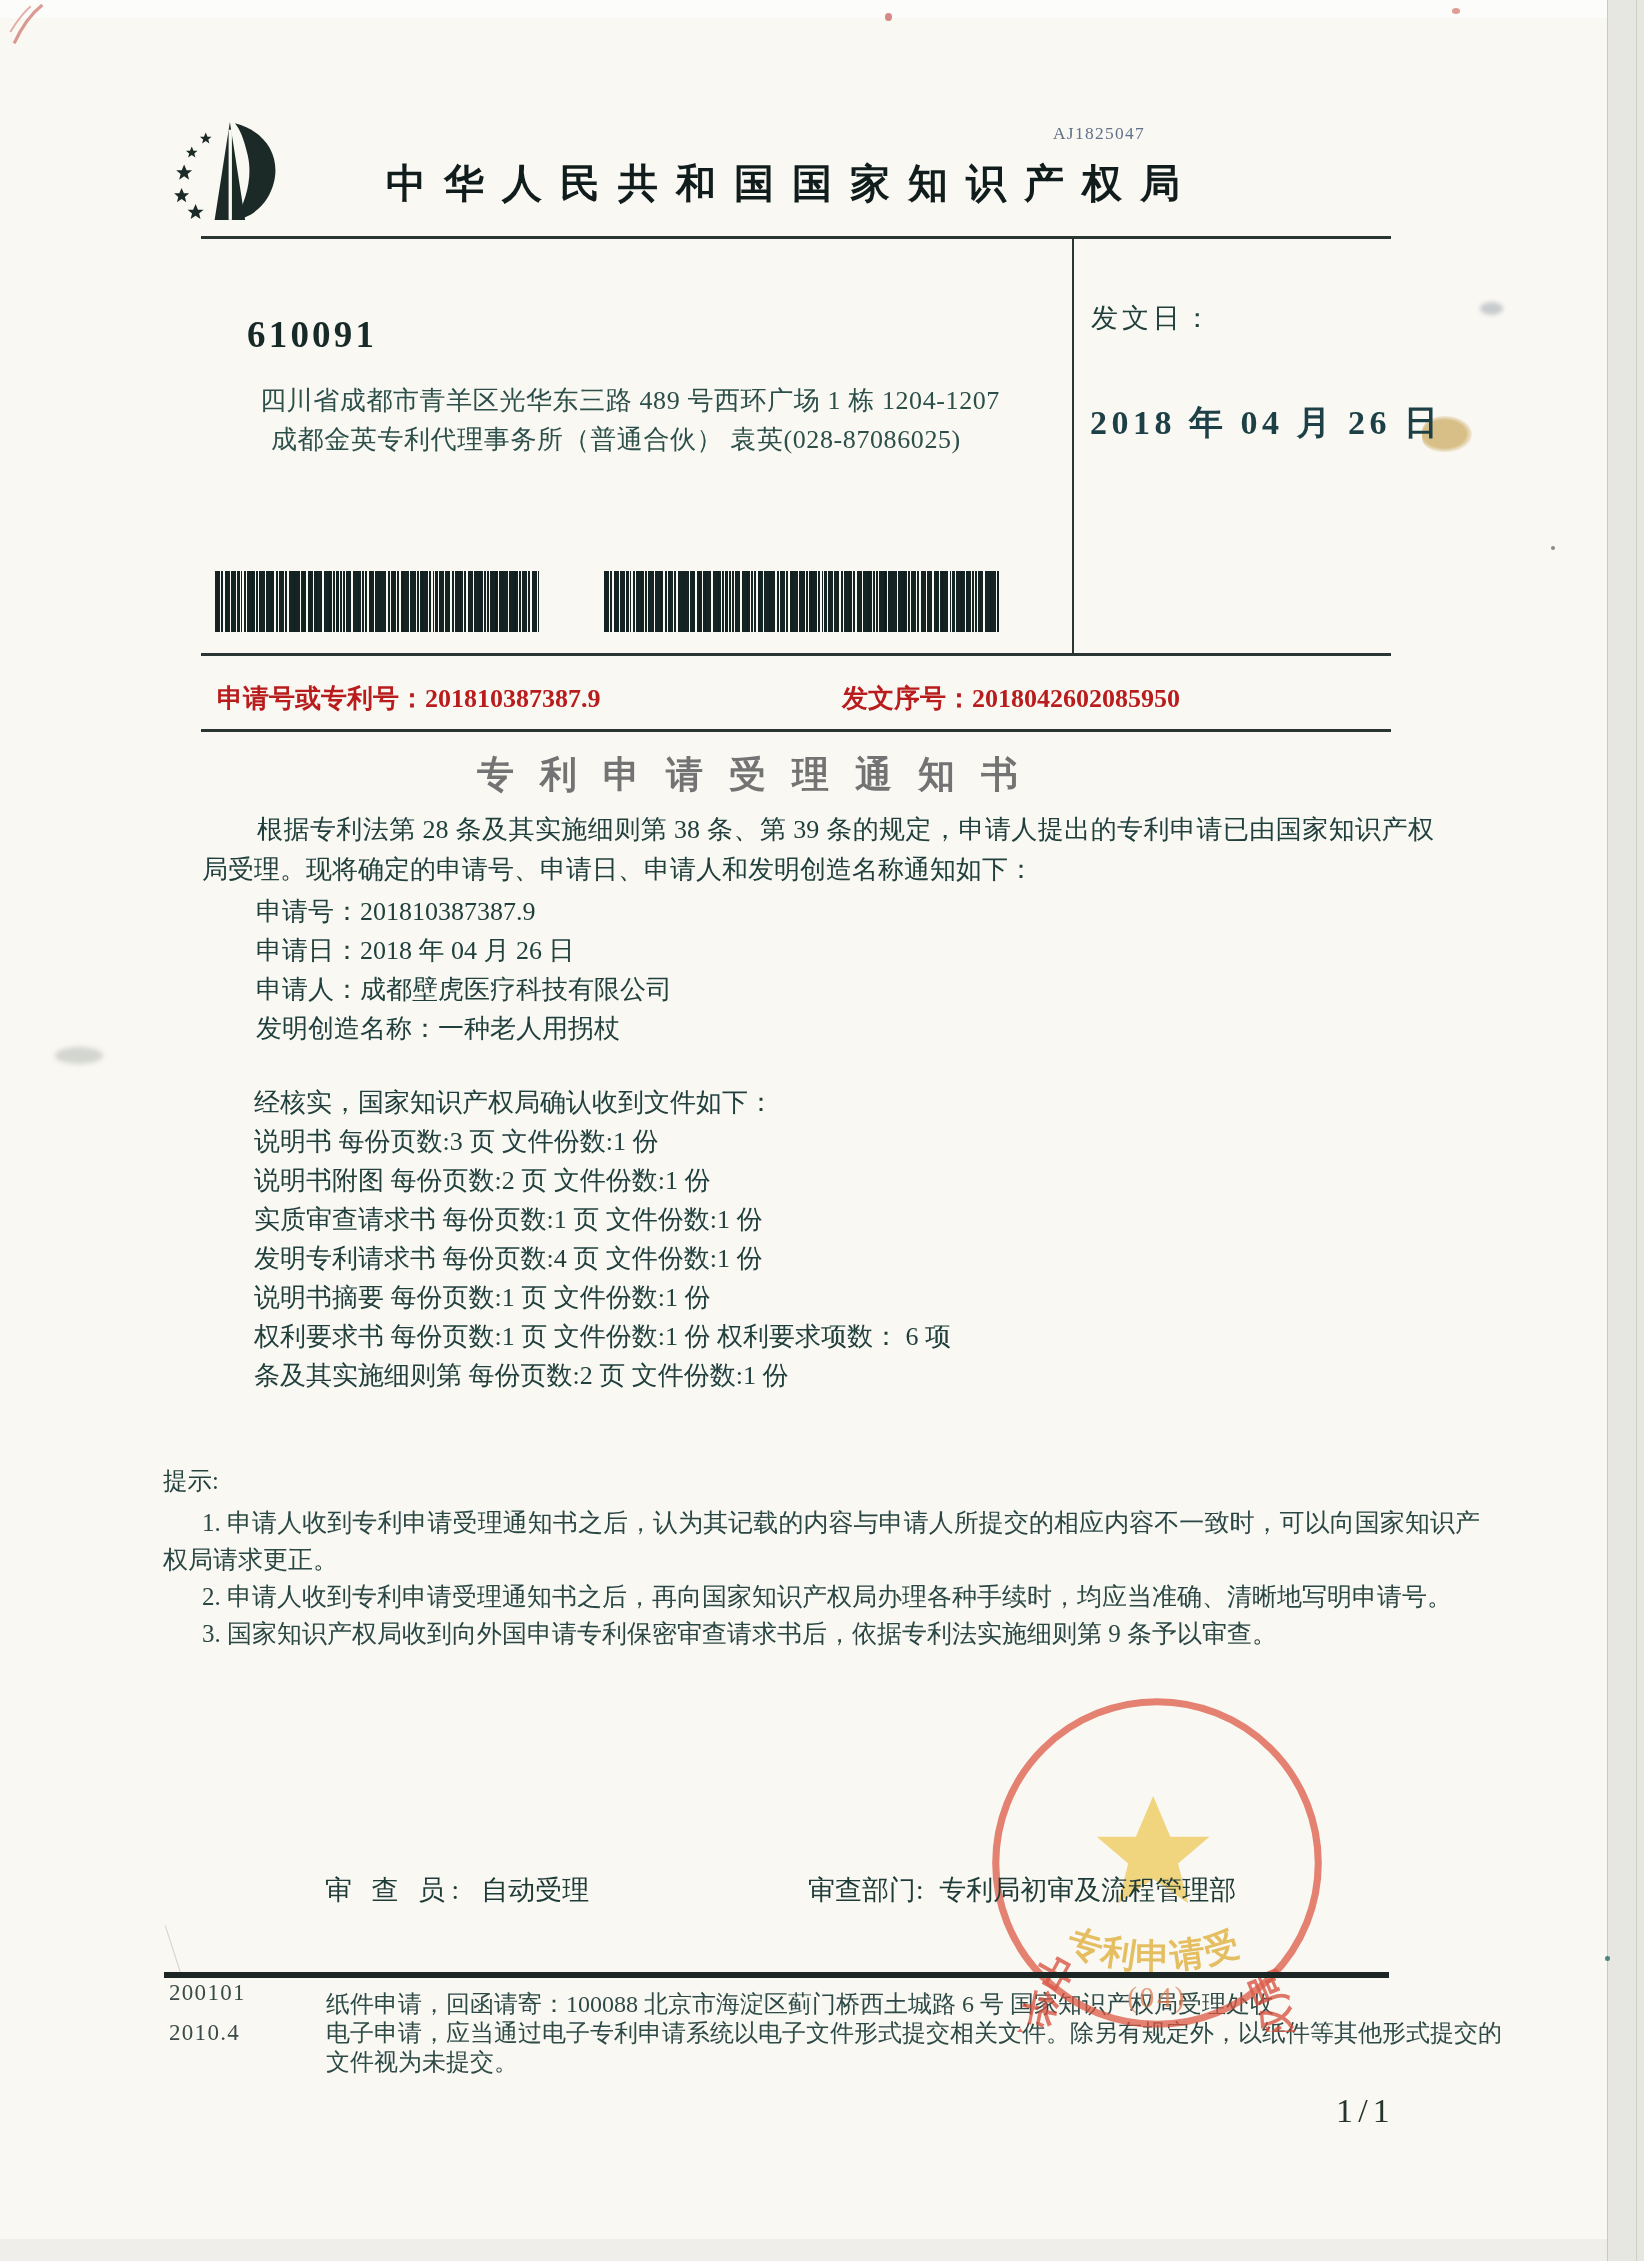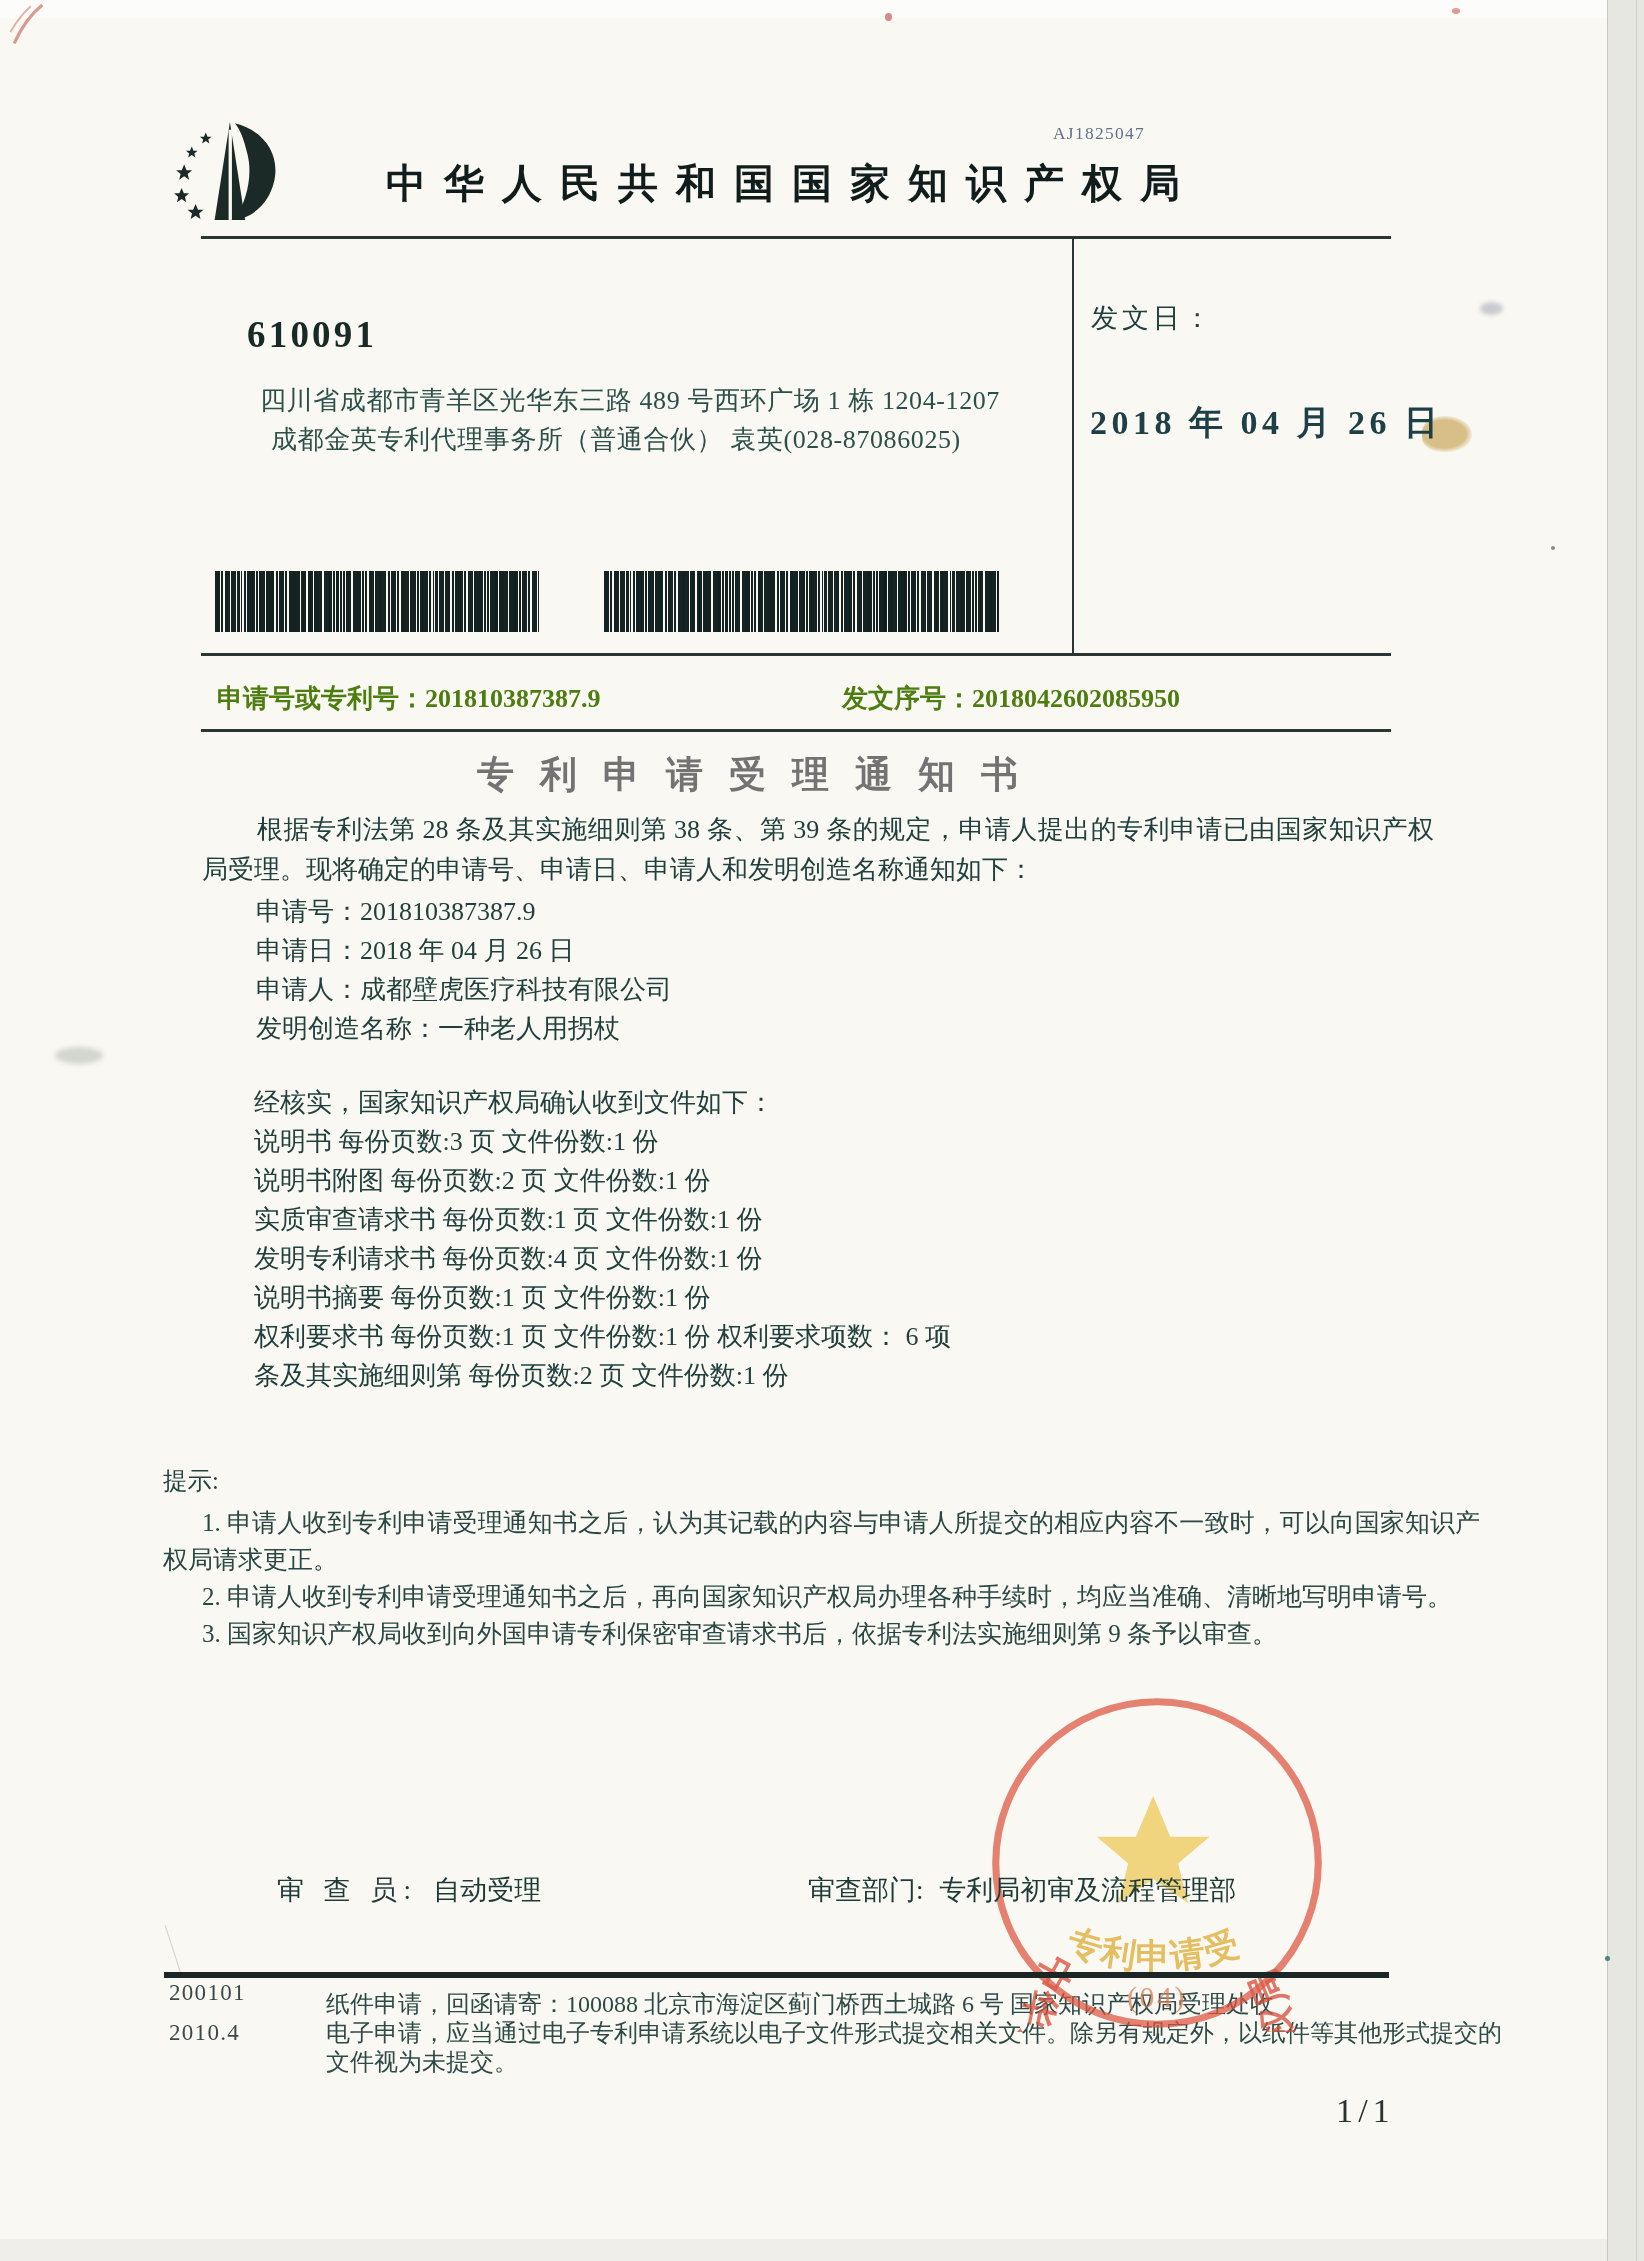--- a/index.html
+++ b/index.html
@@ -24,36 +24,36 @@
   
   .barcode{
     position:absolute;height:61px;
     background-image:
       repeating-linear-gradient(90deg,#152423 0 1.9px,transparent 1.9px 3.2px),
       repeating-linear-gradient(90deg,#152423 0 1.3px,transparent 1.3px 5.8px),
       repeating-linear-gradient(90deg,#10201f 0 3.2px,transparent 3.2px 11px),
       repeating-linear-gradient(90deg,#0d1b1a 0 2.6px,transparent 2.6px 18.7px);
   }
   
-  .refs{left:217px;top:681px;font-size:26px;font-weight:bold;color:#4d7c0f;}
+  .refs{left:217px;top:681px;font-size:26px;font-weight:bold;color:#b91c1c;}
   .refs .serial{position:absolute;left:625px;top:0;}
   
   .ntitle{left:477px;top:750px;font-size:37px;font-weight:bold;letter-spacing:26px;color:#737373;}
   .intro{left:202px;top:810px;width:1232px;font-size:26px;line-height:40px;text-indent:55px;color:#21403d;text-align:justify;}
   .fields{left:256px;top:892px;font-size:26px;line-height:39px;color:#21403d;}
   .received{left:254px;top:1083px;font-size:26px;line-height:39px;color:#21403d;}
   .received div{white-space:nowrap;}
   
   .tips-label{left:163px;top:1464px;font-size:24.5px;color:#24413e;}
   .tips{left:163px;top:1504px;width:1317px;font-size:25px;line-height:37px;color:#2a4744;}
   .tips p{margin:0;text-indent:39px;text-align:justify;}
   
   .signoff{z-index:6;}
   .exam{left:277px;top:1872px;font-size:27px;color:#1e3b38;}
-  .exam .lab{letter-spacing:6.4px;}
+  .exam .lab{letter-spacing:6.4px;margin-left:48px;}
   .dept{left:808px;top:1872px;font-size:27px;color:#1e3b38;}
   
   .fline{left:164px;top:1972px;width:1225px;height:5.8px;background:#1c2725;z-index:5;}
   .fcode{font-size:23px;color:#3a4a48;letter-spacing:1.3px;}
   .fnotes{left:326px;top:1990px;font-size:24px;line-height:29px;color:#2e4a47;}
   .pageno{left:1336px;top:2092px;font-size:34px;color:#26332f;letter-spacing:5.2px;}
   
   .seal{left:988px;top:1694px;width:338px;height:338px;z-index:2;opacity:.93;}
   
   .edge-right{left:1607px;top:0;width:37px;height:2261px;background:#e7e7e2;border-left:1.3px solid #c9c9c3;}

